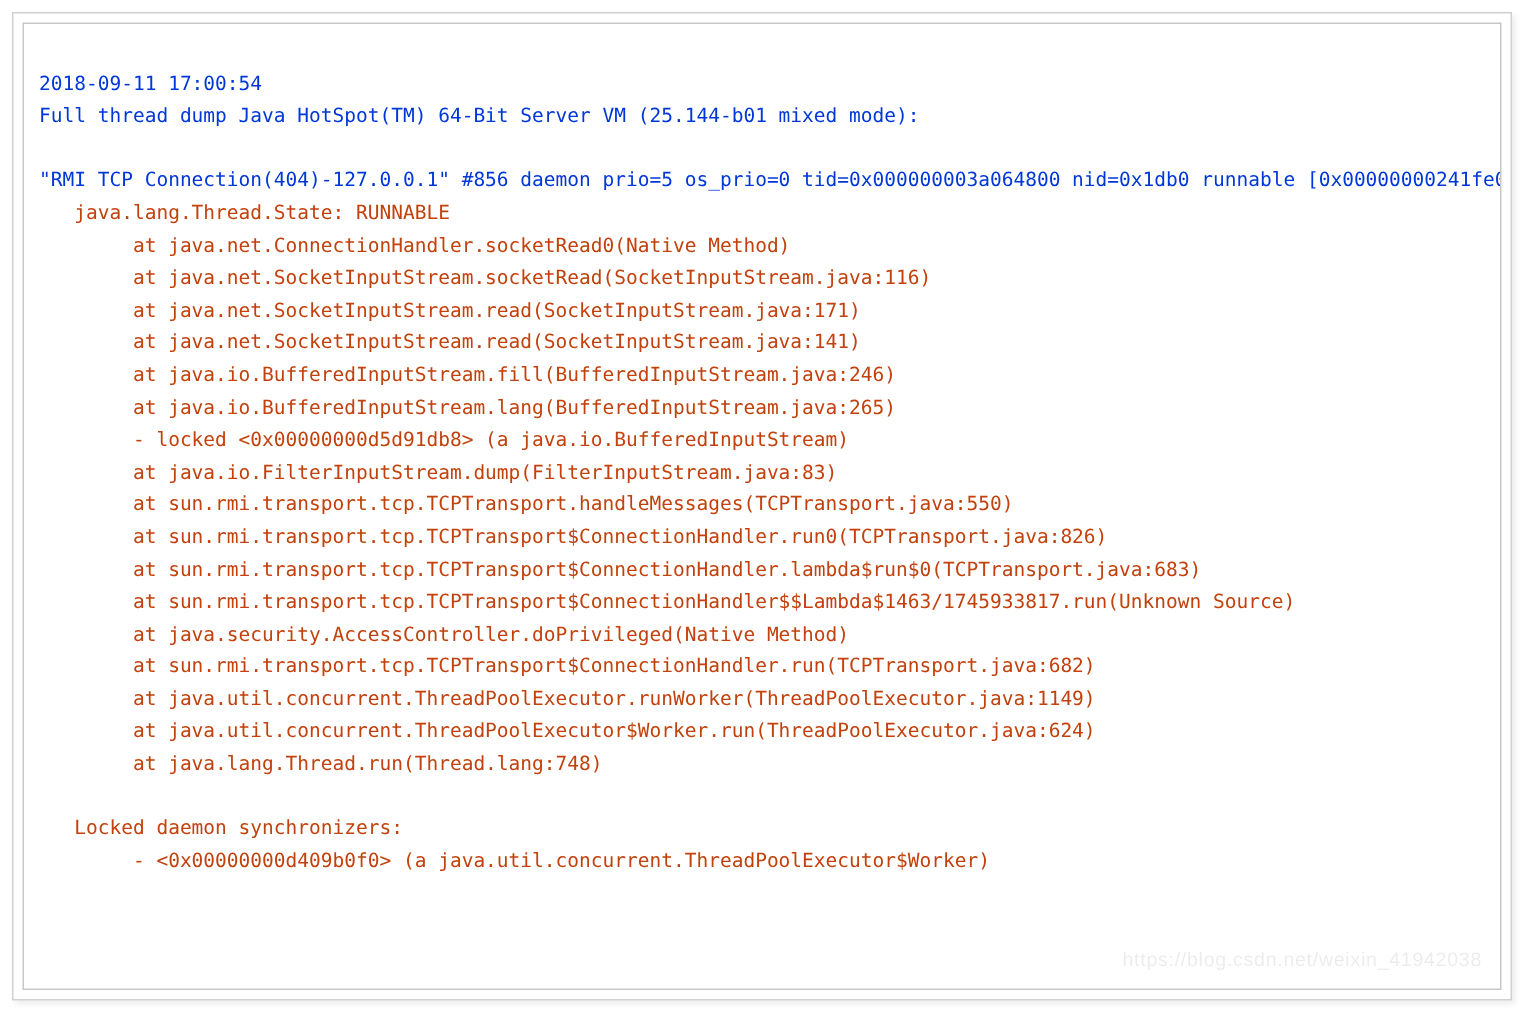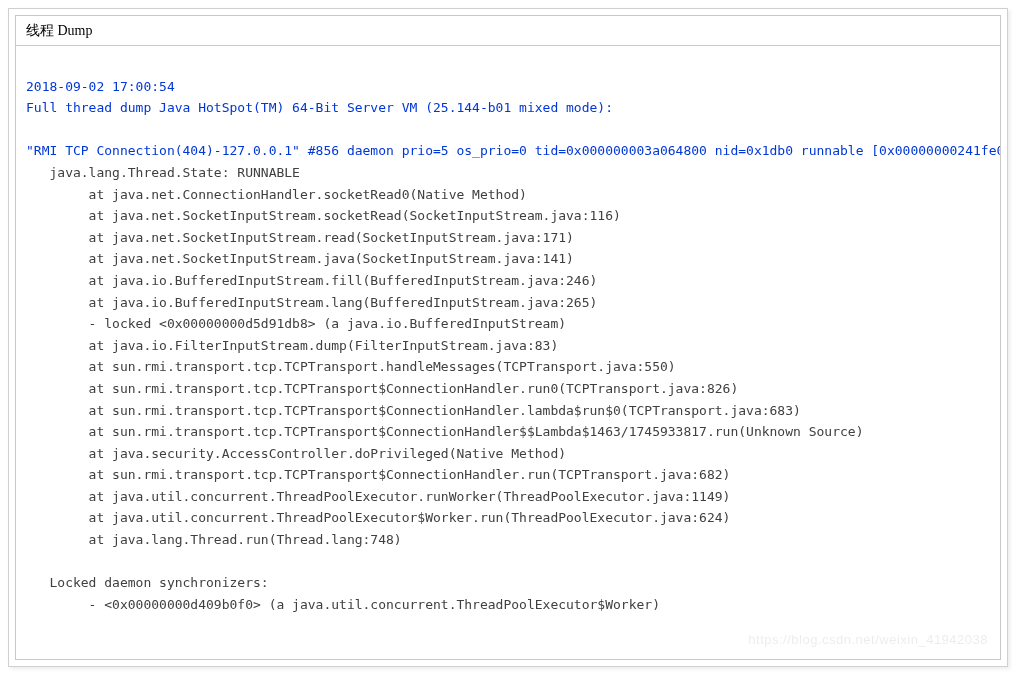--- a/index.html
+++ b/index.html
@@ -40,51 +40,48 @@
 .content {
   box-sizing: border-box;
   padding: 8px 10px 4px 10px;
   font-family: "SimSun", "NSimSun", "Consolas", monospace;
   font-size: 13px;
   line-height: 21.6px;
   white-space: pre;
   color: #000000;
 }
 .c-blue  { color: #0037d8; }
-.c-red   { color: #404040; }
+.c-red   { color: #c2410c; }
 .watermark {
   position: absolute;
   right: 28px;
   bottom: 28px;
   font-family: "Arial", sans-serif;
   font-size: 13px;
   color: rgba(0,0,0,0.08);
   letter-spacing: 0.5px;
   pointer-events: none;
   user-select: none;
 }
 </style>
 </head>
 <body>
 
 <div class="outer">
   <div class="inner">
-    <div class="header">
-      <span>线程 Dump</span>
-    </div>
     <div class="content">
-<span class="c-blue">2018-09-02 17:00:54</span>
+<span class="c-blue">2018-09-11 17:00:54</span>
 <span class="c-blue">Full thread dump Java HotSpot(TM) 64-Bit Server VM (25.144-b01 mixed mode):</span>
 
 <span class="c-blue">"RMI TCP Connection(404)-127.0.0.1" #856 daemon prio=5 os_prio=0 tid=0x000000003a064800 nid=0x1db0 runnable [0x00000000241fe000]</span>
 <span class="c-red">   java.lang.Thread.State: RUNNABLE</span>
 <span class="c-red">        at java.net.ConnectionHandler.socketRead0(Native Method)</span>
 <span class="c-red">        at java.net.SocketInputStream.socketRead(SocketInputStream.java:116)</span>
 <span class="c-red">        at java.net.SocketInputStream.read(SocketInputStream.java:171)</span>
-<span class="c-red">        at java.net.SocketInputStream.java(SocketInputStream.java:141)</span>
+<span class="c-red">        at java.net.SocketInputStream.read(SocketInputStream.java:141)</span>
 <span class="c-red">        at java.io.BufferedInputStream.fill(BufferedInputStream.java:246)</span>
 <span class="c-red">        at java.io.BufferedInputStream.lang(BufferedInputStream.java:265)</span>
 <span class="c-red">        - locked &lt;0x00000000d5d91db8&gt; (a java.io.BufferedInputStream)</span>
 <span class="c-red">        at java.io.FilterInputStream.dump(FilterInputStream.java:83)</span>
 <span class="c-red">        at sun.rmi.transport.tcp.TCPTransport.handleMessages(TCPTransport.java:550)</span>
 <span class="c-red">        at sun.rmi.transport.tcp.TCPTransport$ConnectionHandler.run0(TCPTransport.java:826)</span>
 <span class="c-red">        at sun.rmi.transport.tcp.TCPTransport$ConnectionHandler.lambda$run$0(TCPTransport.java:683)</span>
 <span class="c-red">        at sun.rmi.transport.tcp.TCPTransport$ConnectionHandler$$Lambda$1463/1745933817.run(Unknown Source)</span>
 <span class="c-red">        at java.security.AccessController.doPrivileged(Native Method)</span>
 <span class="c-red">        at sun.rmi.transport.tcp.TCPTransport$ConnectionHandler.run(TCPTransport.java:682)</span>

